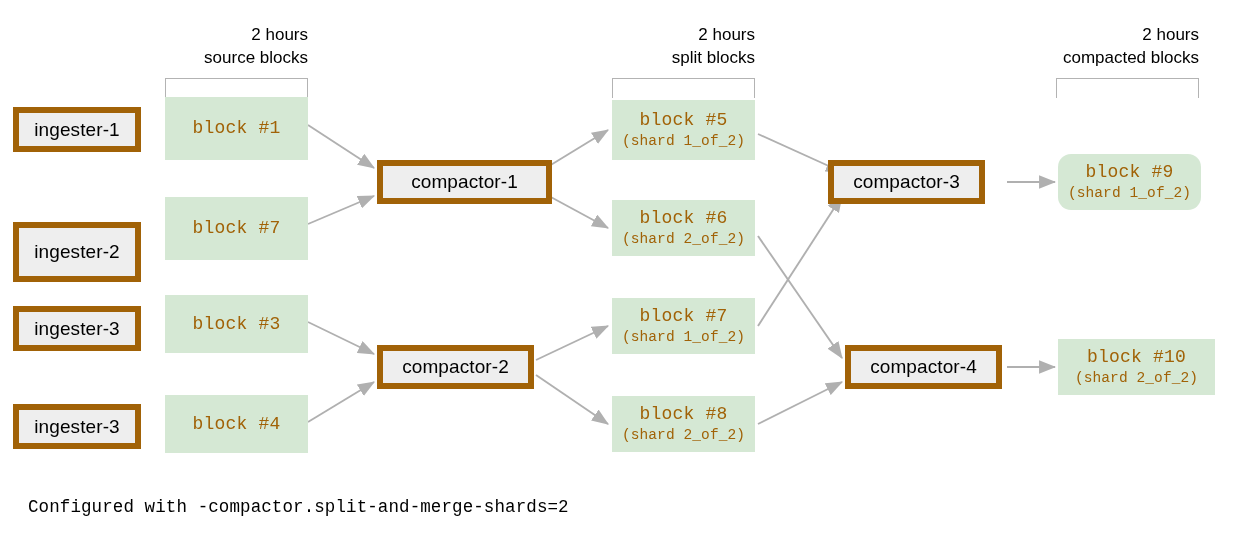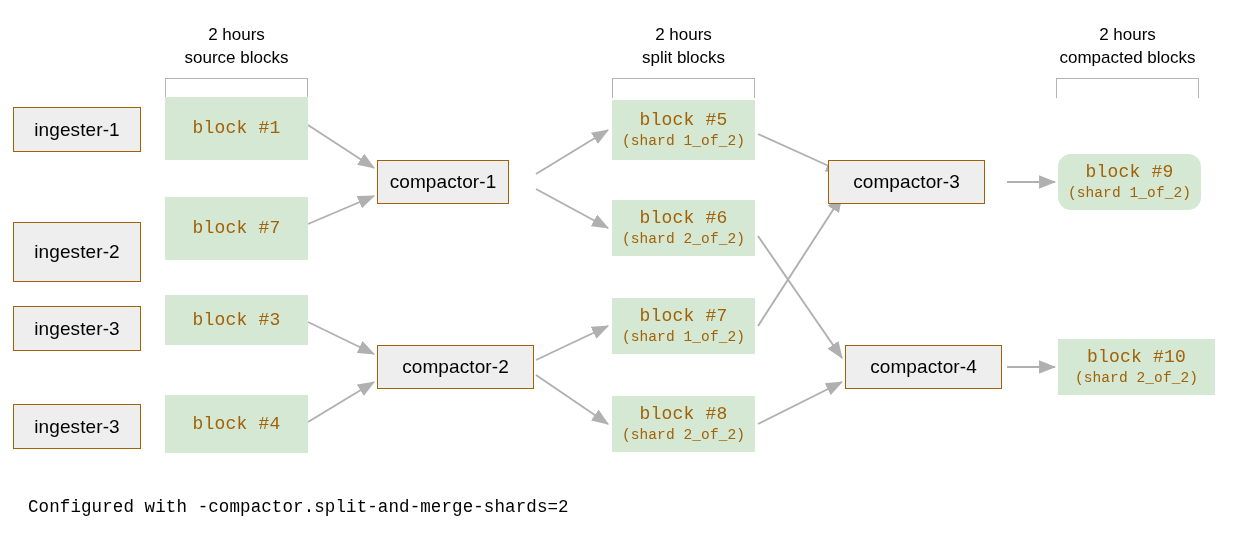--- a/index.html
+++ b/index.html
@@ -40,21 +40,21 @@
     display: flex;
     flex-direction: column;
     align-items: center;
     justify-content: center;
     text-align: center;
   }
 
   
   .proc-box {
     background: #eeeeee;
-    border: 1px solid #a16207;
+    border: 6px solid #a16207;
     font-family: "Liberation Sans", sans-serif;
     font-size: 19px;
     line-height: 1.15;
     color: #000000;
     letter-spacing: 0.1px;
   }
 
   
   .block-box {
     background: #d5e8d4;
@@ -76,21 +76,21 @@
 
   
   .col-header {
     position: absolute;
     text-align: center;
     font-family: "Liberation Sans", sans-serif;
     font-size: 17px;
     line-height: 1.35;
     color: #000000;
   }
-  .col-header .hdr-line { display: block; white-space: nowrap; }
+  .col-header .hdr-line { display: block; white-space: nowrap; text-align: right; }
 
   
   .col-bracket {
     position: absolute;
     box-sizing: border-box;
     border: 1px solid #b3b3b3;
     border-bottom: none;
     background: transparent;
   }
 
@@ -169,28 +169,28 @@
   <div class="node proc-box" style="left:13px; top:404px; width:128px; height:45px;">
     <span>ingester-3</span>
   </div>
 
   <div class="node block-box" style="left:165px; top:97px; width:143px; height:63px;">
     <span class="block-title">block #1</span>
   </div>
   <div class="node block-box" style="left:165px; top:197px; width:143px; height:63px;">
     <span class="block-title">block #7</span>
   </div>
-  <div class="node block-box" style="left:165px; top:295px; width:143px; height:50px;">
+  <div class="node block-box" style="left:165px; top:295px; width:143px; height:58px;">
     <span class="block-title">block #3</span>
   </div>
   <div class="node block-box" style="left:165px; top:395px; width:143px; height:58px;">
     <span class="block-title">block #4</span>
   </div>
 
-  <div class="node proc-box" style="left:377px; top:160px; width:132px; height:44px;">
+  <div class="node proc-box" style="left:377px; top:160px; width:175px; height:44px;">
     <span>compactor-1</span>
   </div>
   <div class="node proc-box" style="left:377px; top:345px; width:157px; height:44px;">
     <span>compactor-2</span>
   </div>
 
   <div class="node block-box" style="left:612px; top:100px; width:143px; height:60px;">
     <span class="block-title">block #5</span>
     <span class="block-sub">(shard 1_of_2)</span>
   </div>

